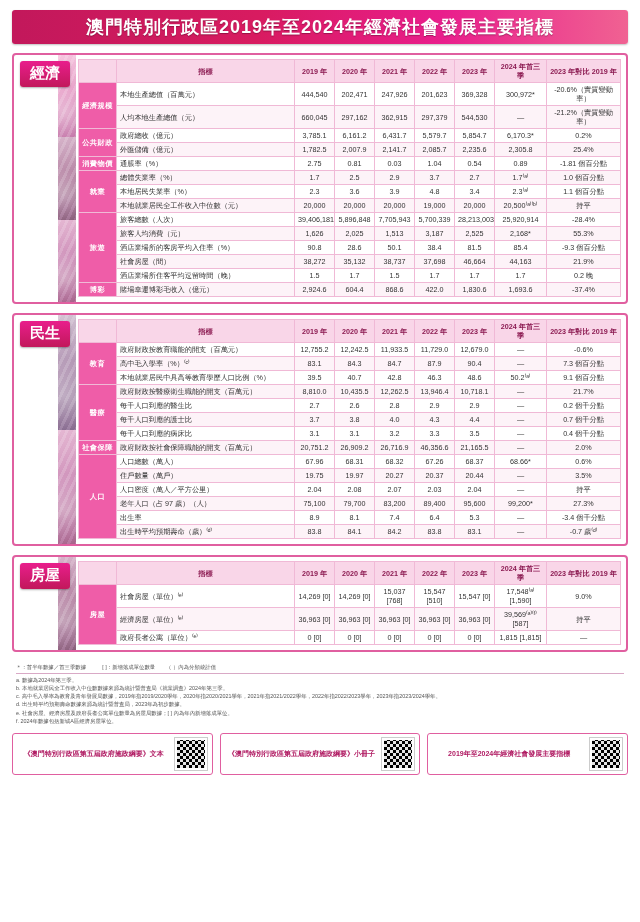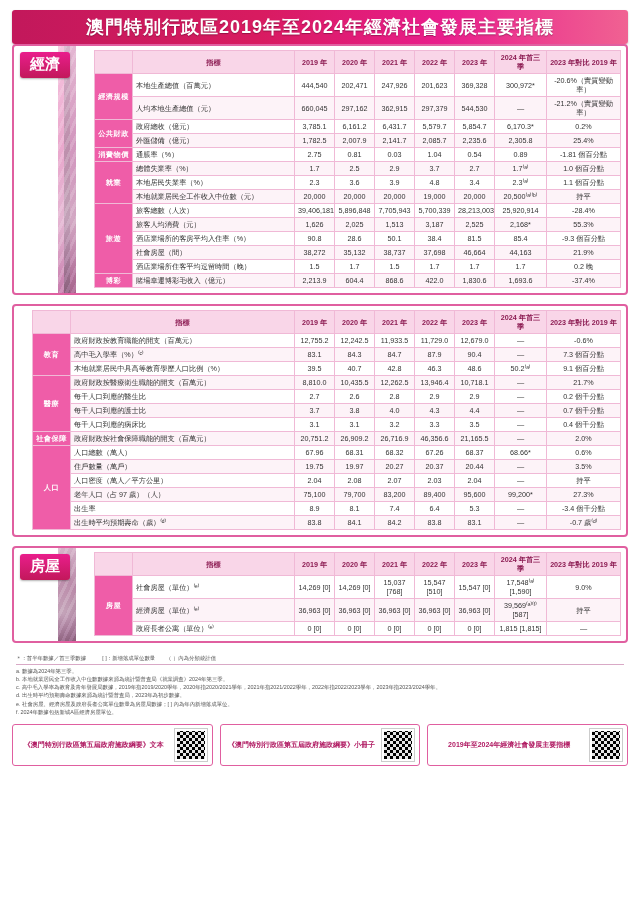--- a/index.html
+++ b/index.html
@@ -13,40 +13,41 @@
   }
   .page { width:640px; height:922px; position:relative; padding:10px 12px 0 12px; }
 
   
   .banner {
     height:34px;
     background:linear-gradient(90deg,#c2185b 0%, #d81b60 40%, #e91e8c 70%, #f06292 100%);
     border-radius:3px;
     display:flex; align-items:center; justify-content:center;
     box-shadow:0 1px 2px rgba(0,0,0,.25);
+    margin-bottom:9px;
   }
   .banner-text {
     color:#fff; font-size:18px; font-weight:bold; letter-spacing:1px;
     text-shadow:0 1px 1px rgba(0,0,0,.3);
   }
 
   
   .section {
     position:relative;
     display:flex;
     border:2px solid #e05fa0;
     border-radius:4px;
     background:#fff;
     margin-bottom:9px;
     overflow:hidden;
   }
   .sect-left {
     width:62px; flex:0 0 62px;
     position:relative;
-    display:flex; flex-direction:row;padding-left:44px;
+    display:flex; flex-direction:column;padding-left:44px;
   }
   .sect-badge {
     position:absolute; top:6px; left:6px;
     width:50px;
     background:linear-gradient(180deg,#e91e8c,#c2185b);
     color:#fff;
     font-size:15px; font-weight:bold;
     text-align:center;
     border-radius:3px;
     padding:4px 0 5px 0;
@@ -60,21 +61,21 @@
   .photo-c { background:linear-gradient(160deg,#e7bcd6,#cf93bb 50%,#a9688f); }
   .photo-d { background:linear-gradient(160deg,#d7c7d6,#b296b4 50%,#8a6f92); }
   .photo:after{
     content:""; position:absolute; inset:0;
     background:
       radial-gradient(circle at 30% 70%, rgba(255,255,255,.35), transparent 45%),
       repeating-linear-gradient(115deg, rgba(255,255,255,.12) 0 3px, rgba(0,0,0,.05) 3px 7px);
     mix-blend-mode:overlay;
   }
 
-  .sect-right { flex:1 1 auto; min-width:0; padding:4px 5px 5px 18px; }
+  .sect-right { flex:1 1 auto; min-width:0; padding:4px 5px 5px 2px; }
 
   table.grid { width:100%; border-collapse:collapse; table-layout:fixed; }
   table.grid th, table.grid td {
     border:1px solid #f0b9d6;
     padding:2px 3px;
     font-size:7.2px;
     line-height:1.25;
     vertical-align:middle;
   }
   thead th {
@@ -312,34 +313,39 @@
             <td class="num">1.5</td>
             <td class="num">1.7</td>
             <td class="num">1.7</td>
             <td class="num">1.7</td>
             <td class="last">0.2 晚</td>
           </tr>
 
           <tr>
             <td class="cat-cell">博彩</td>
             <td class="ind-cell">賭場幸運博彩毛收入（億元）</td>
-            <td class="num">2,213.9</td>
+            <td class="num">2,924.6</td>
             <td class="num">604.4</td>
             <td class="num">868.6</td>
             <td class="num">422.0</td>
             <td class="num">1,830.6</td>
             <td class="num">1,693.6</td>
             <td class="last">-37.4%</td>
           </tr>
         </tbody>
       </table>
     </div>
   </div>
 
   <div class="section">
+    <div class="sect-left">
+      <div class="sect-badge">民生</div>
+      <div class="photo photo-d"></div>
+      <div class="photo photo-c"></div>
+    </div>
     <div class="sect-right">
       <table class="grid">
         <colgroup>
           <col class="c-cat">
             <col class="c-ind">
             <col class="c-y">
             <col class="c-y">
             <col class="c-y">
             <col class="c-y">
             <col class="c-y">

